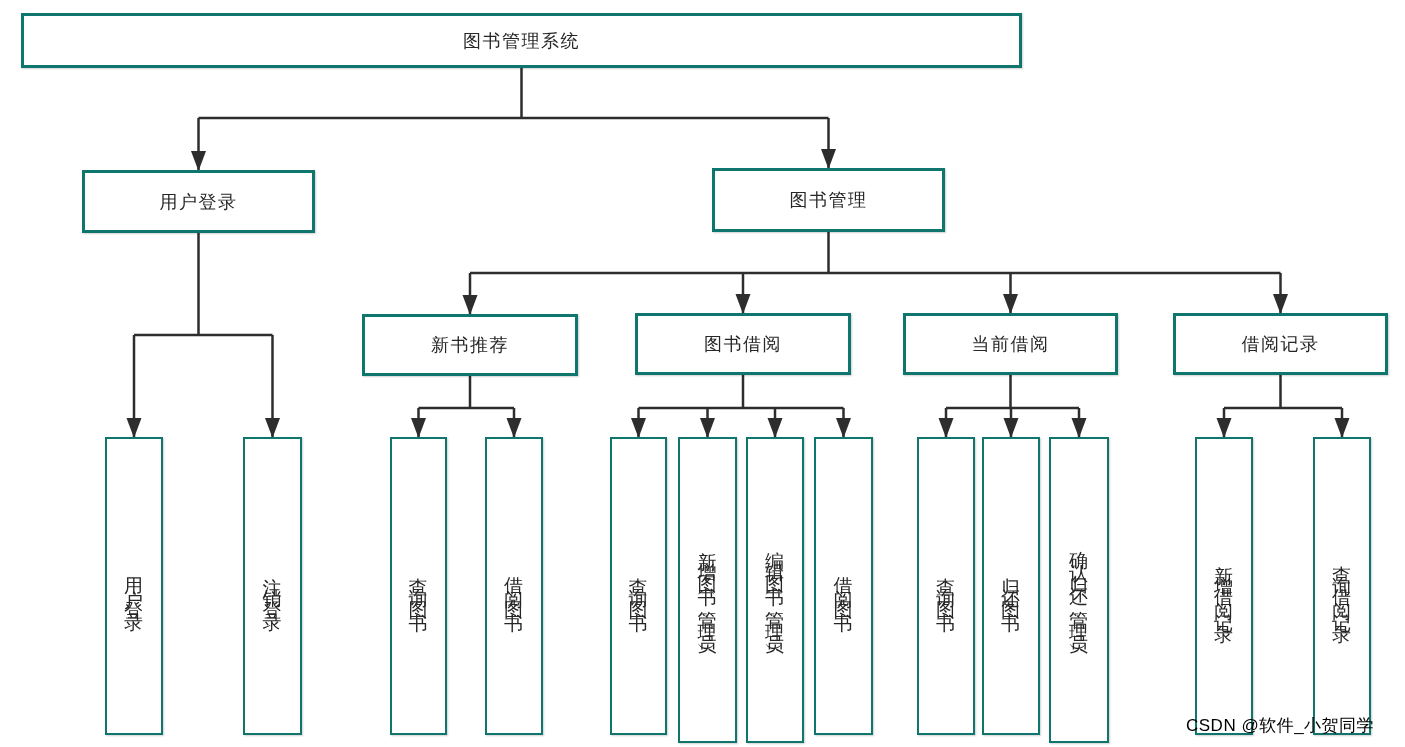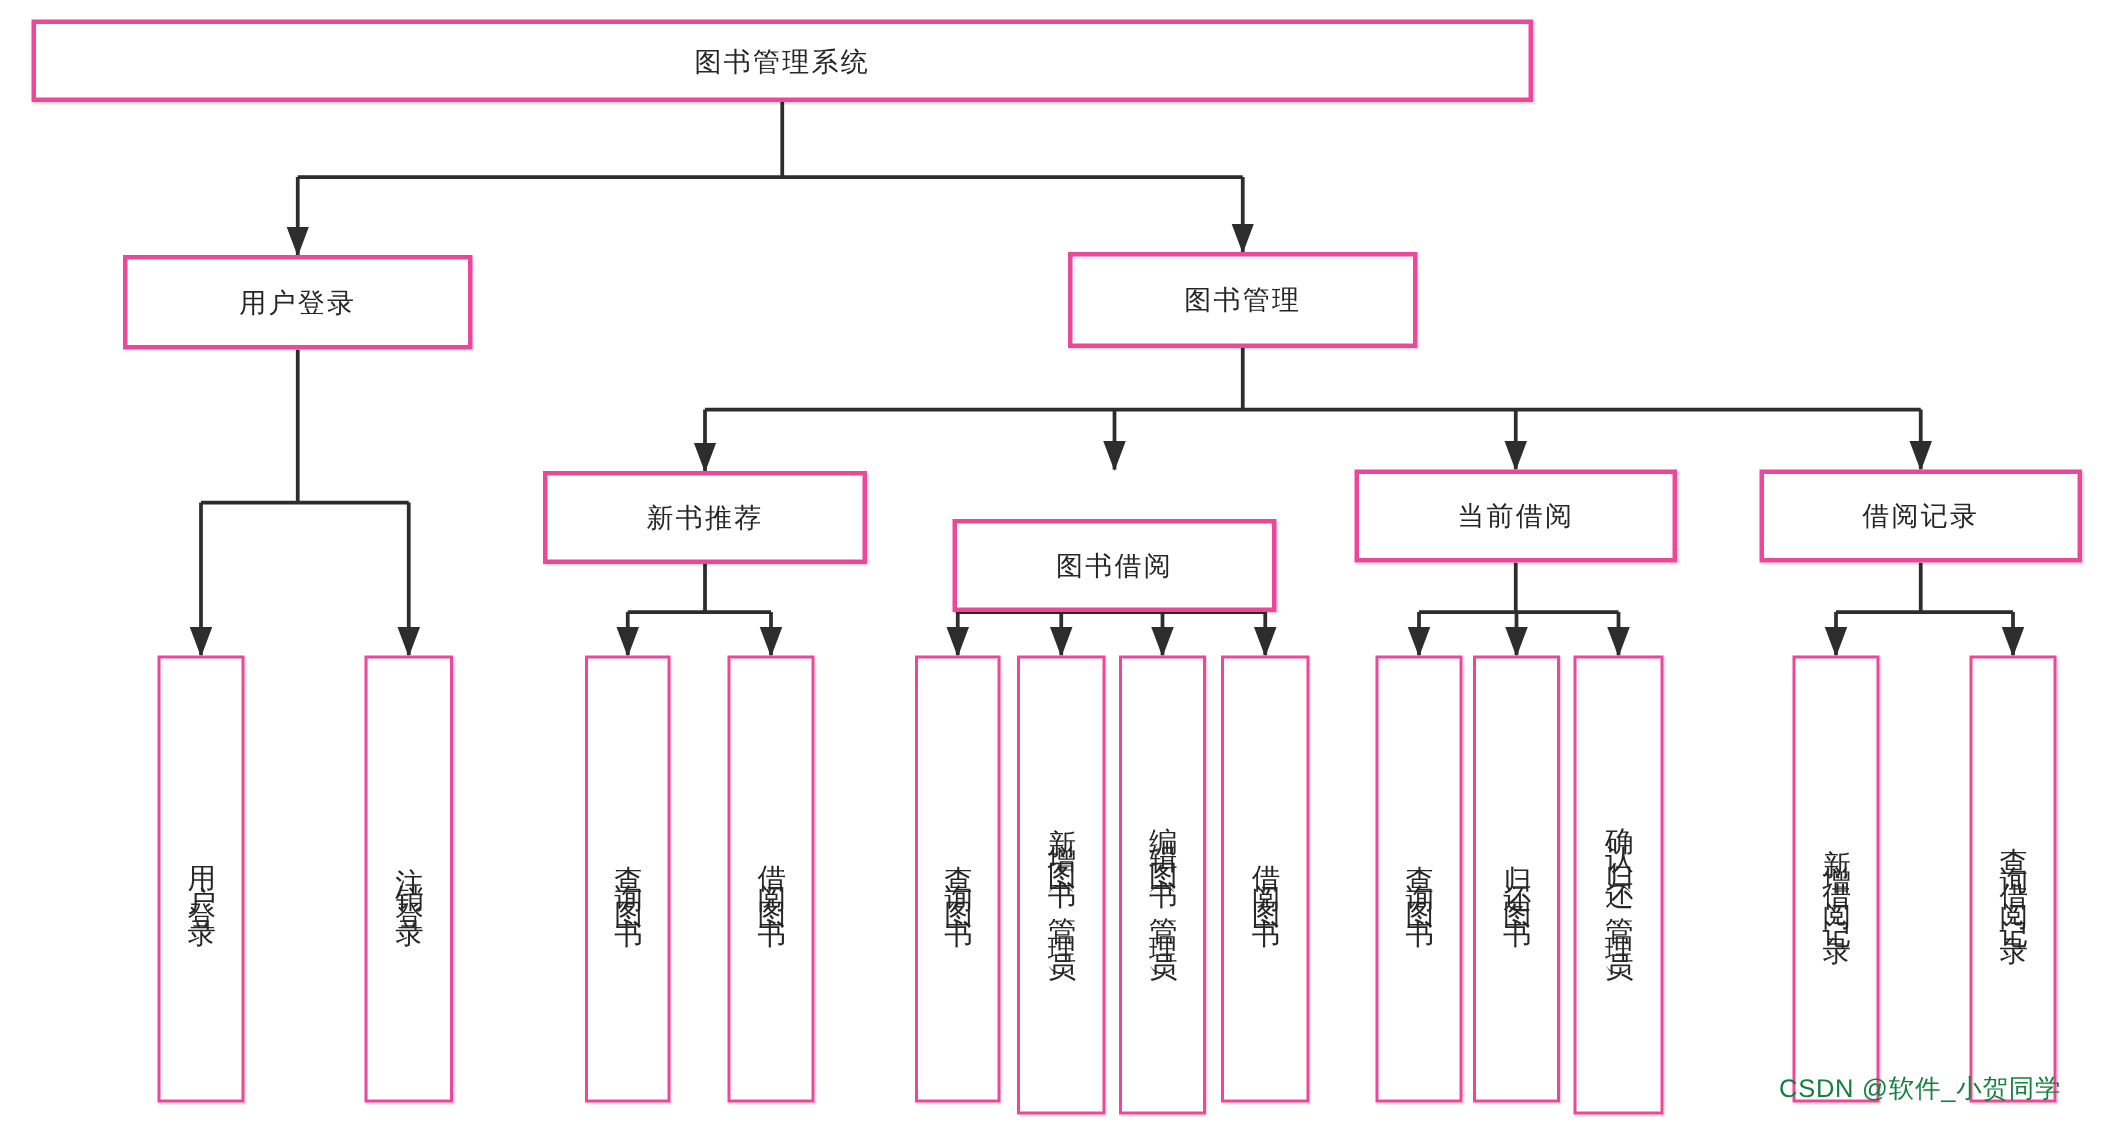--- a/index.html
+++ b/index.html
@@ -9,21 +9,21 @@
     background:#ffffff;
     font-family:"Liberation Sans","DejaVu Sans",sans-serif;
     color:#262626;
     overflow:hidden;
   }
   .wires{position:absolute;left:0;top:0;}
   .node{
     position:absolute;
     box-sizing:border-box;
     background:#ffffff;
-    border:3px solid #ec4899;
+    border:3px solid #0f766e;
     display:flex;align-items:center;justify-content:center;
     text-align:center;
     box-shadow:1px 1px 1.5px rgba(0,0,0,0.18);
     z-index:2;
   }
   .hbox{
     font-size:18px;
     letter-spacing:1.5px;
     line-height:1;
   }
@@ -32,21 +32,21 @@
     writing-mode:vertical-rl;
     text-orientation:mixed;
     font-size:19px;
     letter-spacing:12px;
     line-height:1;
   }
   .watermark{
     position:absolute;
     left:1186px;top:714px;
     font-size:17px;
-    color:#15803d;
+    color:#000000;
     letter-spacing:0.5px;
     white-space:nowrap;
     z-index:3;
   }
 </style>
 </head>
 <body>
 
 <div class="canvas">
 
@@ -92,21 +92,21 @@
       <line x1="1342" y1="408" x2="1342" y2="437" marker-end="url(#arrow)"></line>
     </g>
   </svg>
 
   <div class="node hbox" style="left:21px;top:13px;width:1001px;height:55px;">图书管理系统</div>
 
   <div class="node hbox" style="left:82px;top:170px;width:233px;height:63px;">用户登录</div>
   <div class="node hbox" style="left:362px;top:314px;width:216px;height:62px;">新书推荐</div>
 
   <div class="node hbox" style="left:712px;top:168px;width:233px;height:64px;">图书管理</div>
-  <div class="node hbox" style="left:635px;top:313px;width:216px;height:62px;margin-top:33px;">图书借阅</div>
+  <div class="node hbox" style="left:635px;top:313px;width:216px;height:62px;">图书借阅</div>
   <div class="node hbox" style="left:903px;top:313px;width:215px;height:62px;">当前借阅</div>
   <div class="node hbox" style="left:1173px;top:313px;width:215px;height:62px;">借阅记录</div>
 
   <div class="node vbox" style="left:105px;top:437px;width:58px;height:298px;">用户登录</div>
   <div class="node vbox" style="left:243px;top:437px;width:59px;height:298px;">注销登录</div>
 
   <div class="node vbox" style="left:390px;top:437px;width:57px;height:298px;">查询图书</div>
   <div class="node vbox" style="left:485px;top:437px;width:58px;height:298px;">借阅图书</div>
 
   <div class="node vbox" style="left:610px;top:437px;width:57px;height:298px;">查询图书</div>

